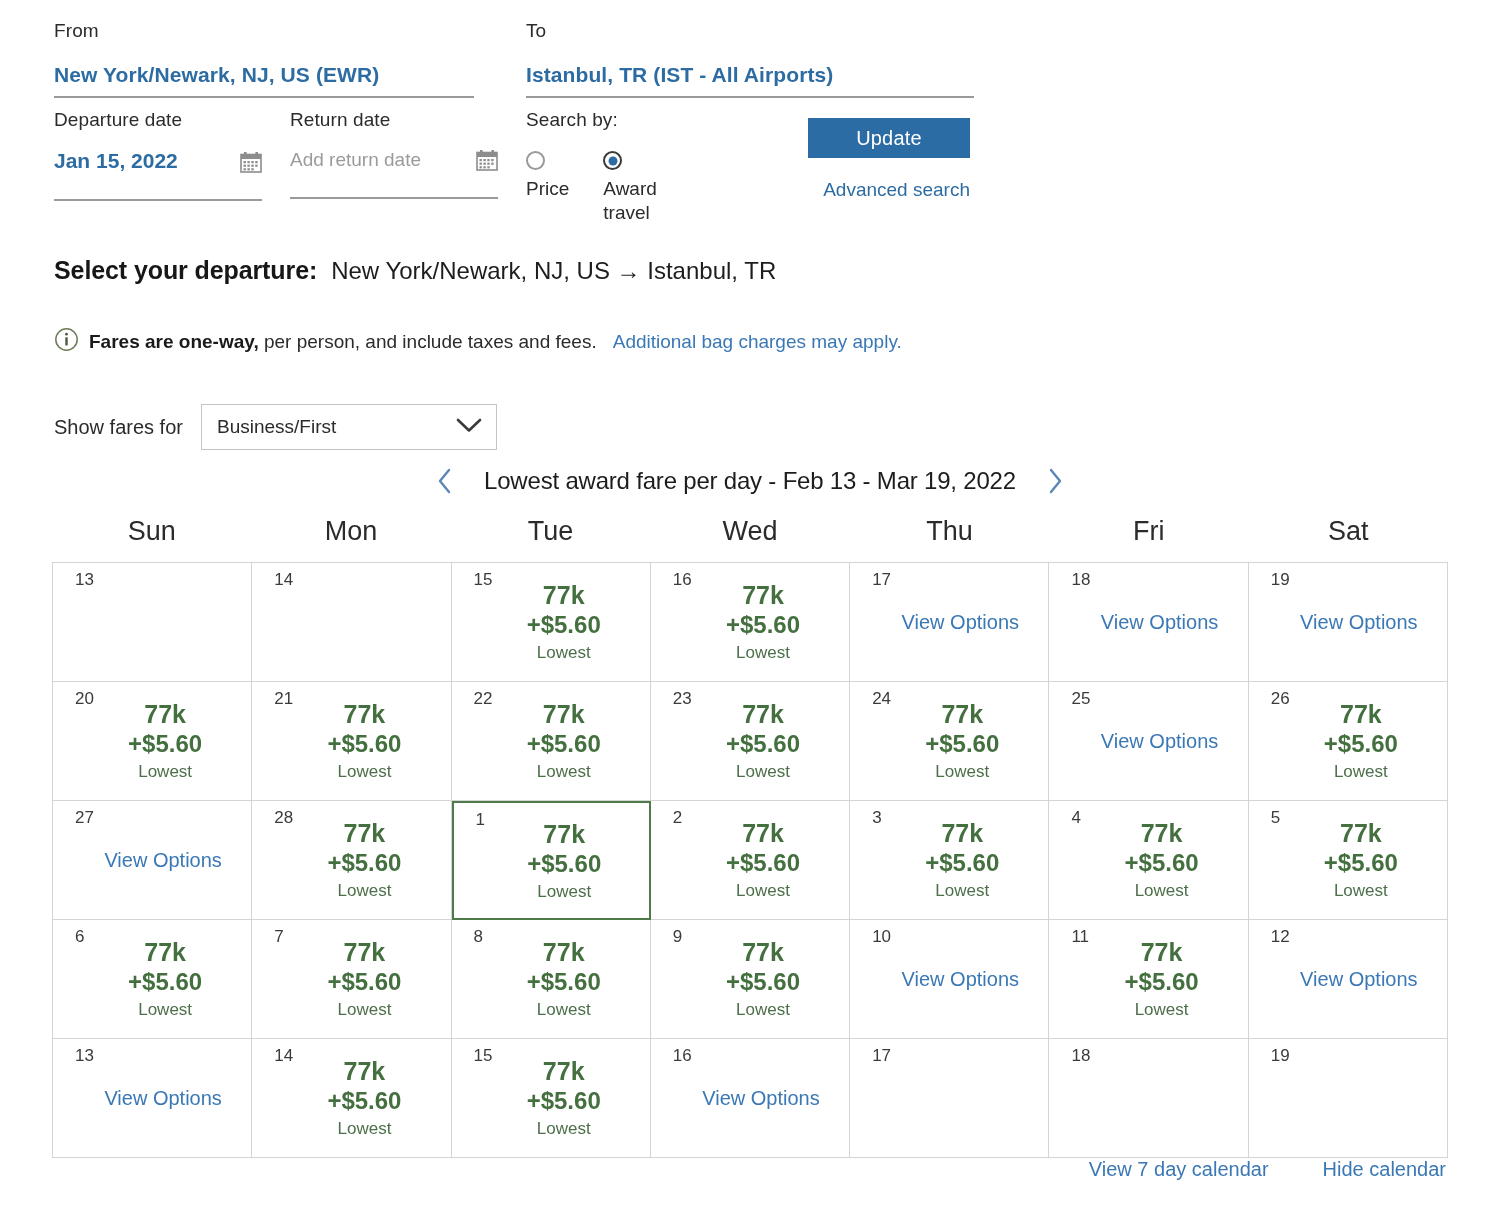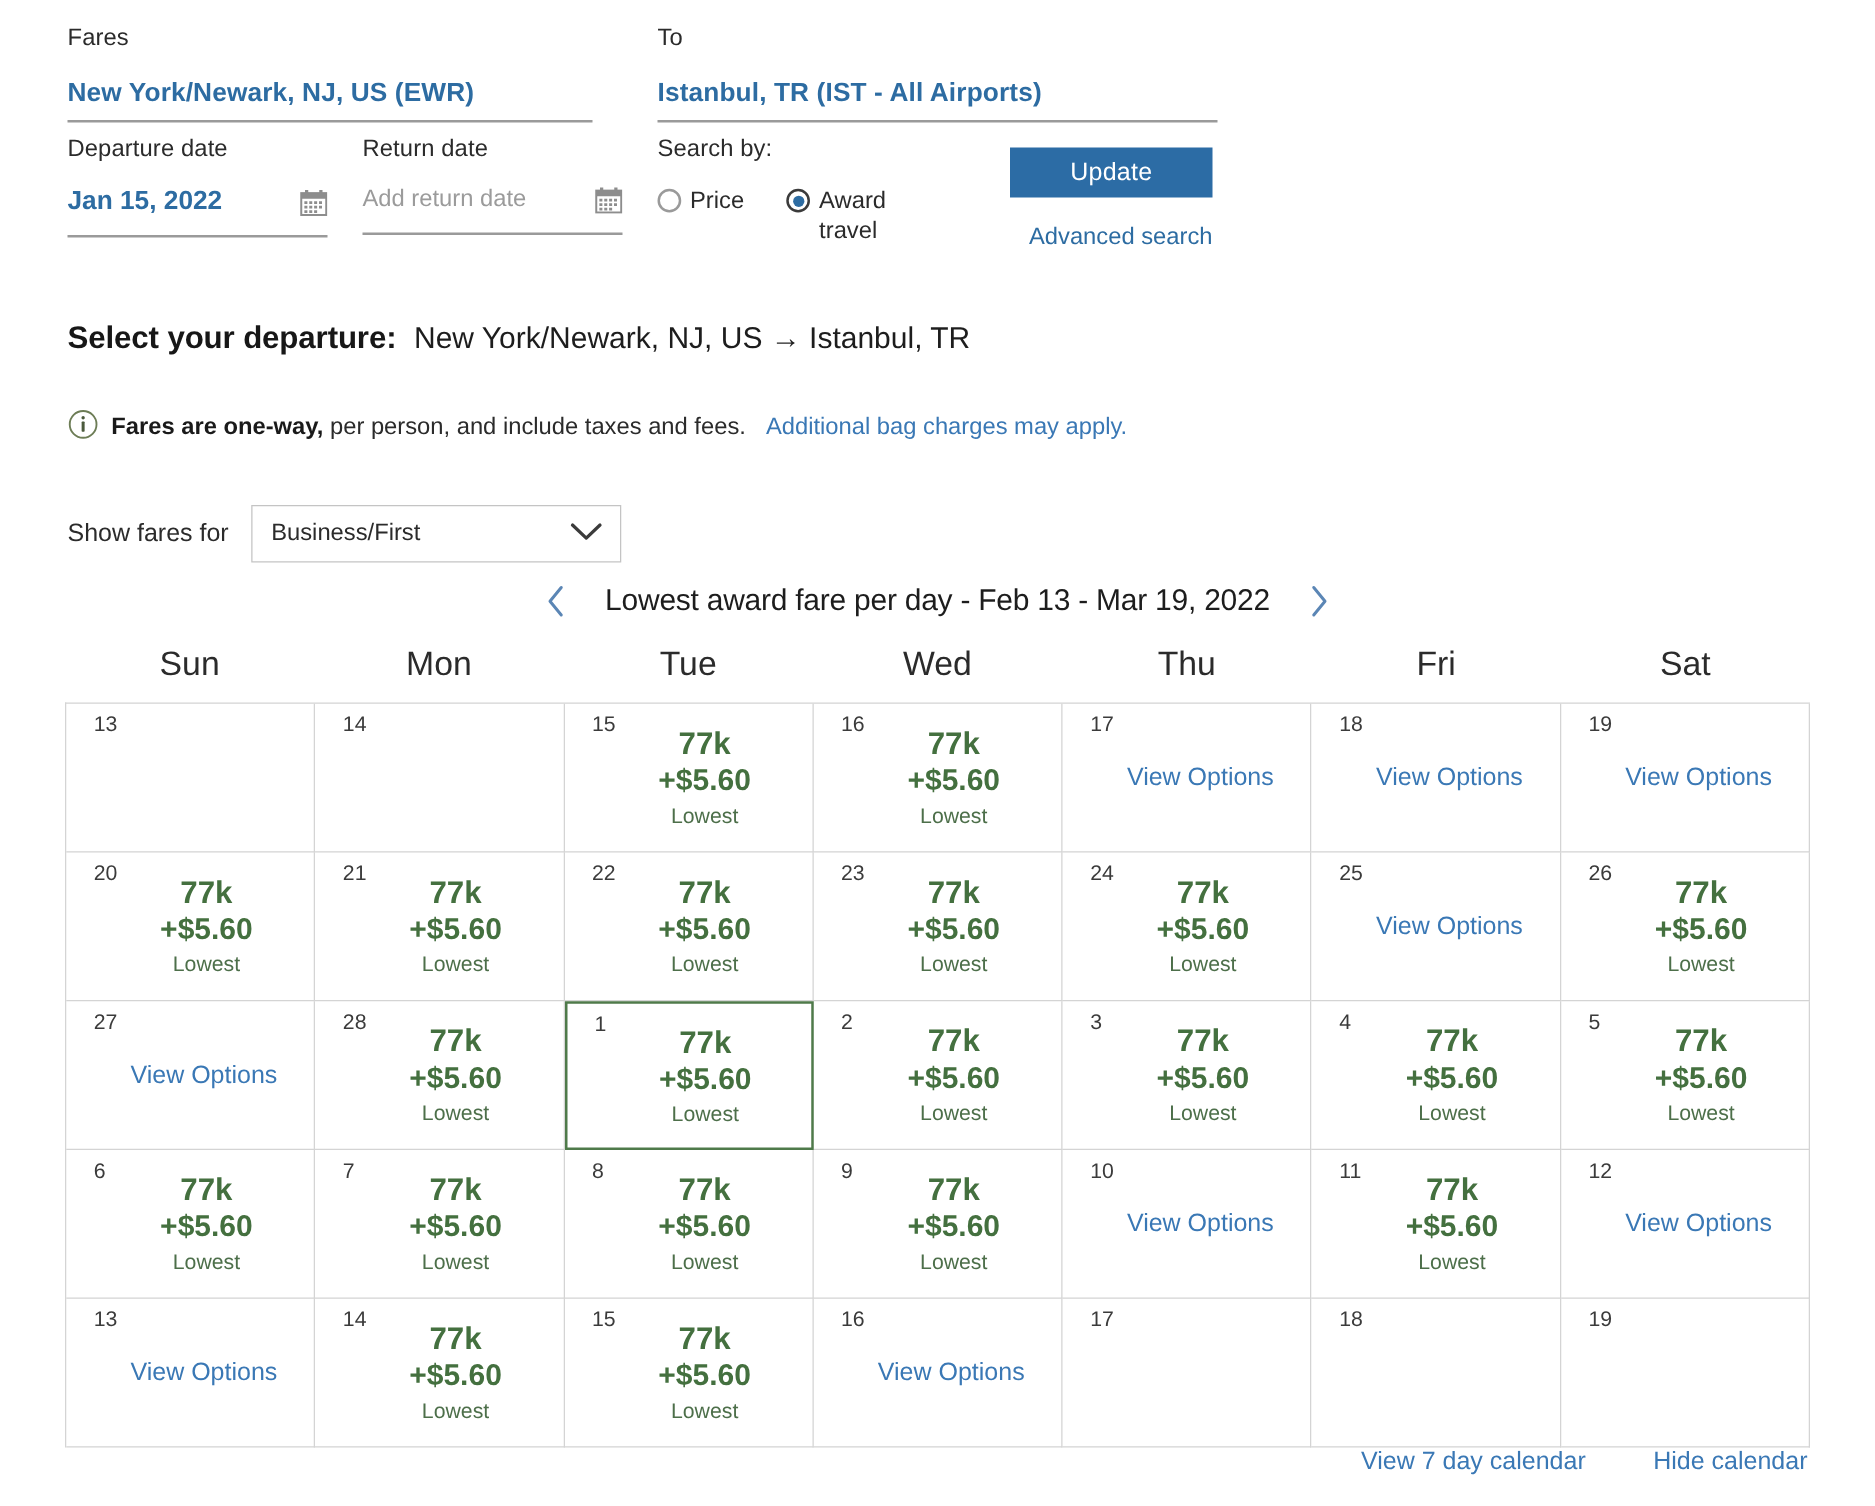--- a/index.html
+++ b/index.html
@@ -44,37 +44,37 @@
   .from-block .field-value-link,
   .to-block .field-value-link { display:block; margin-top: 21px; padding-bottom: 9px; }
 
   .dep-block { position: absolute; left: 54px; top: 109px; width: 208px; }
   .ret-block { position: absolute; left: 290px; top: 109px; width: 208px; }
   .date-row {
     margin-top: 18px;
     display: flex;
     align-items: flex-end;
     justify-content: space-between;
-    padding-bottom: 15px;
+    padding-bottom: 26px;
   }
   .date-text {
     font-size: 21px;
     color: #2d6ca2;
     font-weight: 700;
   }
   .date-text.placeholder {
     color: #9b9b9b;
     font-weight: 400;
     font-size: 19px;
   }
   .cal-ico { width: 22px; height: 22px; display:block; }
 
   .searchby-block { position: absolute; left: 526px; top: 109px; width: 270px; }
   .radio-row { display: flex; gap: 34px; margin-top: 18px; }
-  .radio-item { display: flex; align-items: flex-start; gap: 7px; }
+  .radio-item { display: flex; align-items: flex-start; gap: 7px; flex-direction: column; }
   .radio-dot {
     width: 19px; height: 19px;
     border-radius: 50%;
     border: 2px solid #9a9a9a;
     box-sizing: border-box;
     background: #fff;
     flex: 0 0 auto;
     margin-top: 2px;
     position: relative;
   }
@@ -299,21 +299,21 @@
     cursor: pointer;
     white-space: nowrap;
   }
 </style>
 </head>
 <body>
 
 <div class="search-bar">
 
   <div class="from-block">
-    <div class="field-label">Fares</div>
+    <div class="field-label">From</div>
     <div class="field-value-link underline">New York/Newark, NJ, US (EWR)</div>
   </div>
 
   <div class="to-block">
     <div class="field-label">To</div>
     <div class="field-value-link underline">Istanbul, TR (IST - All Airports)</div>
   </div>
 
   <div class="dep-block">
     <div class="field-label">Departure date</div>

